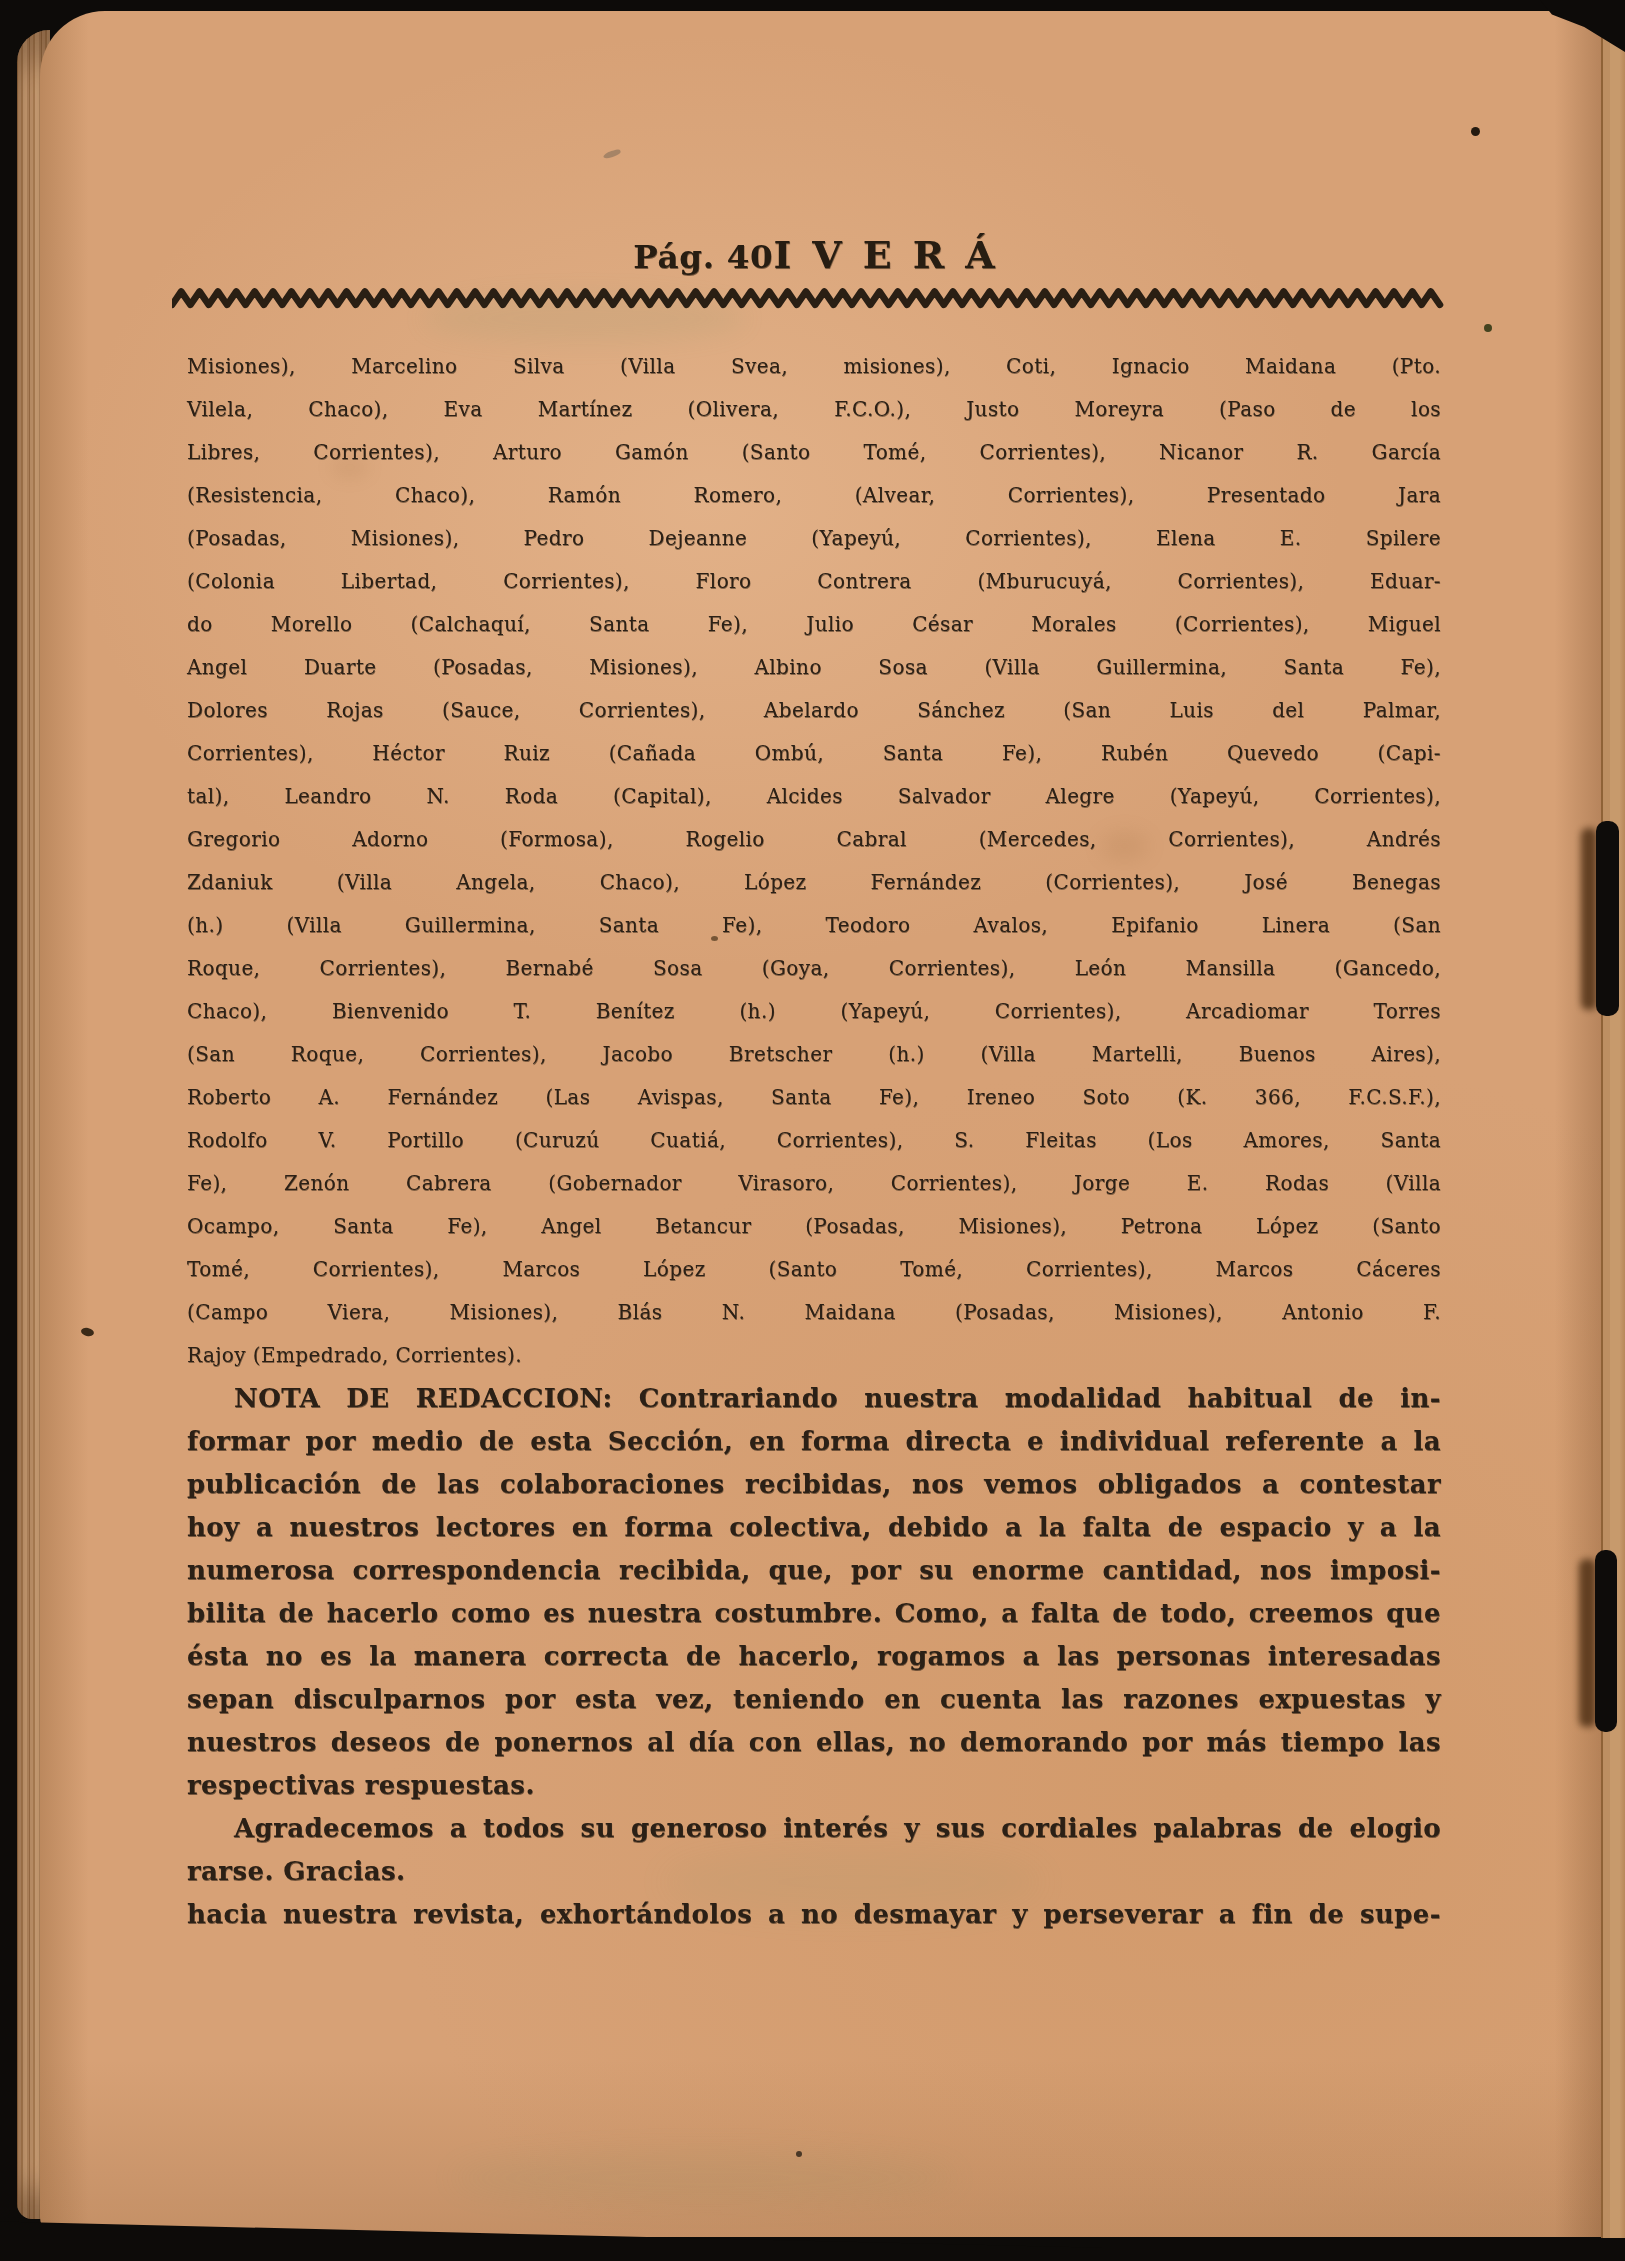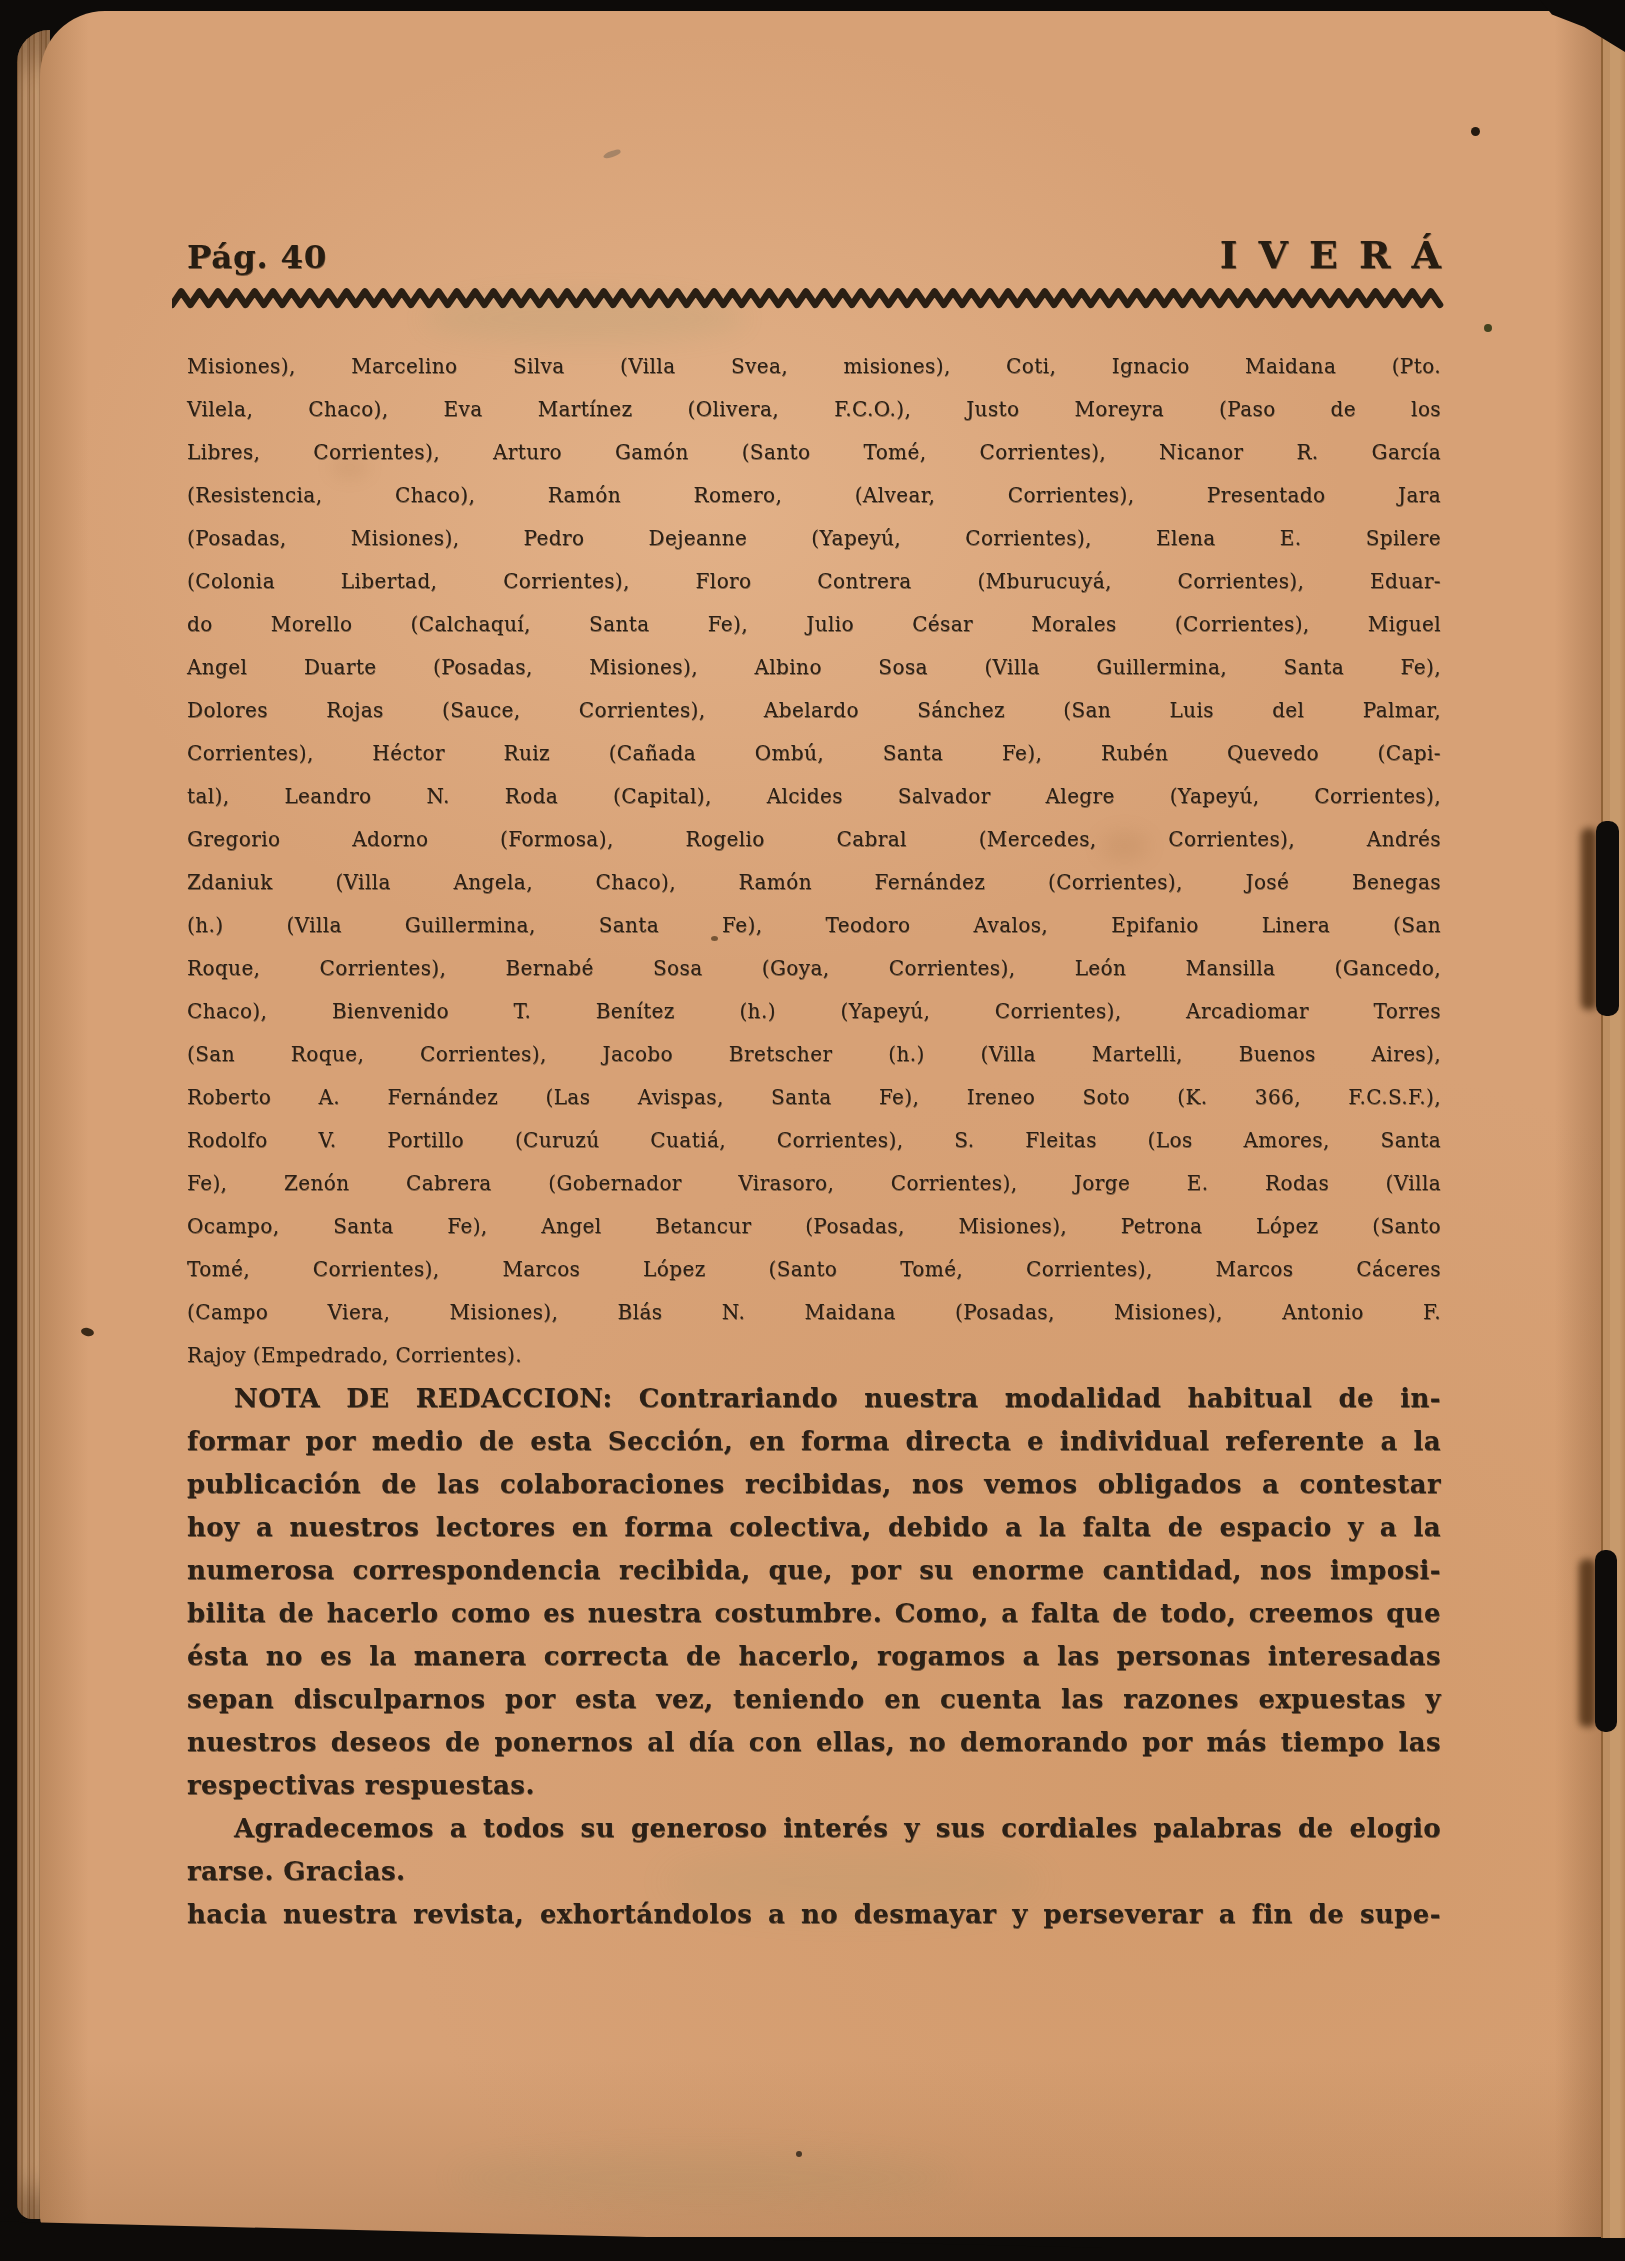--- a/index.html
+++ b/index.html
@@ -45,21 +45,21 @@
   }
   .bottom-cut{
     position:absolute;left:0;top:2209px;width:1102px;height:57px;
     background:#0d0b09;
     clip-path:polygon(0 22%,100% 68%,100% 100%,0 100%);
   }
 
   
   .header-row{
     position:absolute;left:187px;top:232px;width:1254px;
-    display:flex;justify-content:space-between;align-items:baseline;
+    display:flex;justify-content:center;align-items:baseline;
     color:#271d12;
   }
   .page-num{font-size:32.5px;font-weight:bold;letter-spacing:0.7px;
     text-shadow:0.4px 0.7px 0.6px rgba(40,26,12,.55);}
   .title{font-size:38px;font-weight:bold;letter-spacing:21px;margin-right:-21px;
     text-shadow:0.6px 0.8px 0.7px rgba(40,26,12,.6);}
 
   .zigzag{position:absolute;left:172px;top:288px;width:1275px;height:21px;}
 
   
@@ -134,21 +134,21 @@
         <div class="text-line">Libres, Corrientes), Arturo Gamón (Santo Tomé, Corrientes), Nicanor R. García</div>
         <div class="text-line">(Resistencia, Chaco), Ramón Romero, (Alvear, Corrientes), Presentado Jara</div>
         <div class="text-line">(Posadas, Misiones), Pedro Dejeanne (Yapeyú, Corrientes), Elena E. Spilere</div>
         <div class="text-line">(Colonia Libertad, Corrientes), Floro Contrera (Mburucuyá, Corrientes), Eduar-</div>
         <div class="text-line">do Morello (Calchaquí, Santa Fe), Julio César Morales (Corrientes), Miguel</div>
         <div class="text-line">Angel Duarte (Posadas, Misiones), Albino Sosa (Villa Guillermina, Santa Fe),</div>
         <div class="text-line">Dolores Rojas (Sauce, Corrientes), Abelardo Sánchez (San Luis del Palmar,</div>
         <div class="text-line">Corrientes), Héctor Ruiz (Cañada Ombú, Santa Fe), Rubén Quevedo (Capi-</div>
         <div class="text-line">tal), Leandro N. Roda (Capital), Alcides Salvador Alegre (Yapeyú, Corrientes),</div>
         <div class="text-line">Gregorio Adorno (Formosa), Rogelio Cabral (Mercedes, Corrientes), Andrés</div>
-        <div class="text-line">Zdaniuk (Villa Angela, Chaco), Ramón Fernández (Corrientes), José Benegas</div>
+        <div class="text-line">Zdaniuk (Villa Angela, Chaco), López Fernández (Corrientes), José Benegas</div>
         <div class="text-line">(h.) (Villa Guillermina, Santa Fe), Teodoro Avalos, Epifanio Linera (San</div>
         <div class="text-line">Roque, Corrientes), Bernabé Sosa (Goya, Corrientes), León Mansilla (Gancedo,</div>
         <div class="text-line">Chaco), Bienvenido T. Benítez (h.) (Yapeyú, Corrientes), Arcadiomar Torres</div>
         <div class="text-line">(San Roque, Corrientes), Jacobo Bretscher (h.) (Villa Martelli, Buenos Aires),</div>
         <div class="text-line">Roberto A. Fernández (Las Avispas, Santa Fe), Ireneo Soto (K. 366, F.C.S.F.),</div>
         <div class="text-line">Rodolfo V. Portillo (Curuzú Cuatiá, Corrientes), S. Fleitas (Los Amores, Santa</div>
         <div class="text-line">Fe), Zenón Cabrera (Gobernador Virasoro, Corrientes), Jorge E. Rodas (Villa</div>
         <div class="text-line">Ocampo, Santa Fe), Angel Betancur (Posadas, Misiones), Petrona López (Santo</div>
         <div class="text-line">Tomé, Corrientes), Marcos López (Santo Tomé, Corrientes), Marcos Cáceres</div>
         <div class="text-line">(Campo Viera, Misiones), Blás N. Maidana (Posadas, Misiones), Antonio F.</div>

